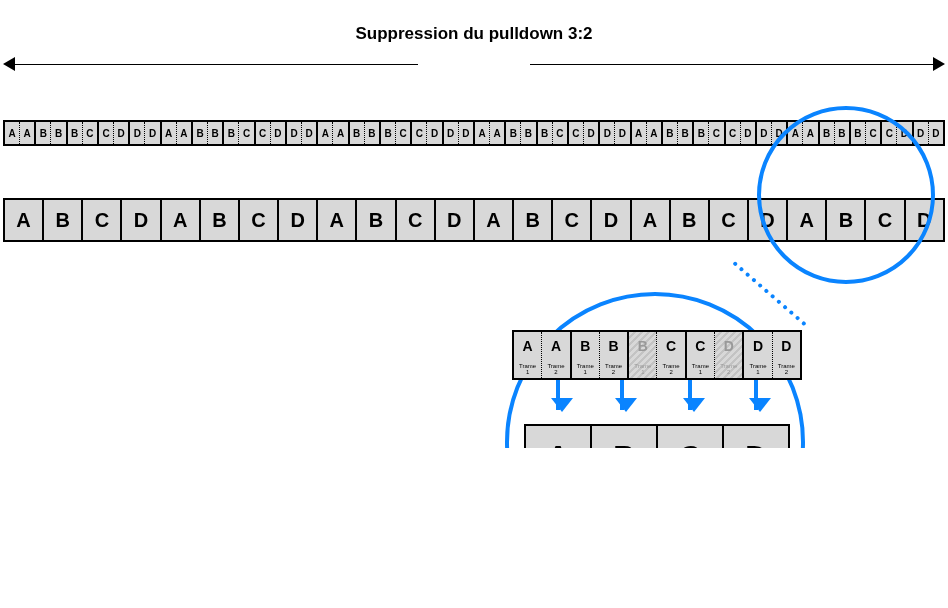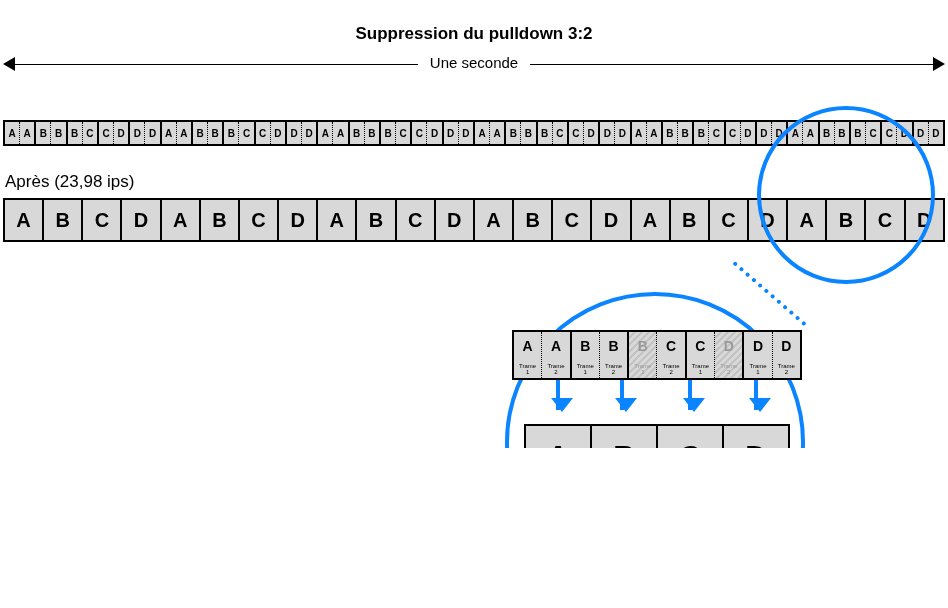--- a/index.html
+++ b/index.html
@@ -48,25 +48,23 @@
 .arrows .a::after{content:"";position:absolute;left:-9px;bottom:-2px;width:0;height:0;border-left:11px solid transparent;border-right:11px solid transparent;border-top:14px solid #0a84ff}
 
 .zoom-after{display:flex;border:2px solid #000;border-right:none;height:60px;width:264px;margin:0 auto}
 .zoom-after .bf{width:64px;border-right:2px solid #000;background:#d8d8d8;display:flex;align-items:center;justify-content:center;font-weight:700;font-size:30px}
 </style>
 </head>
 <body>
 <div class="canvas">
 
 <div class="title">Suppression du pulldown 3:2</div>
-<div class="span-label">Une seconde</div>
 <div class="span-arrow left"></div>
 <div class="span-arrow right"></div>
 
-<div class="label apres">Après (23,98 ips)</div>
 
 <div id="strip-before" class="strip before">
       <div class="f" style="width: 29.3333px;">
         <div class="hf">A</div>
         <div class="hf">A</div>
       </div>
       <div class="f" style="width: 29.3333px;">
         <div class="hf">B</div>
         <div class="hf">B</div>
       </div>

